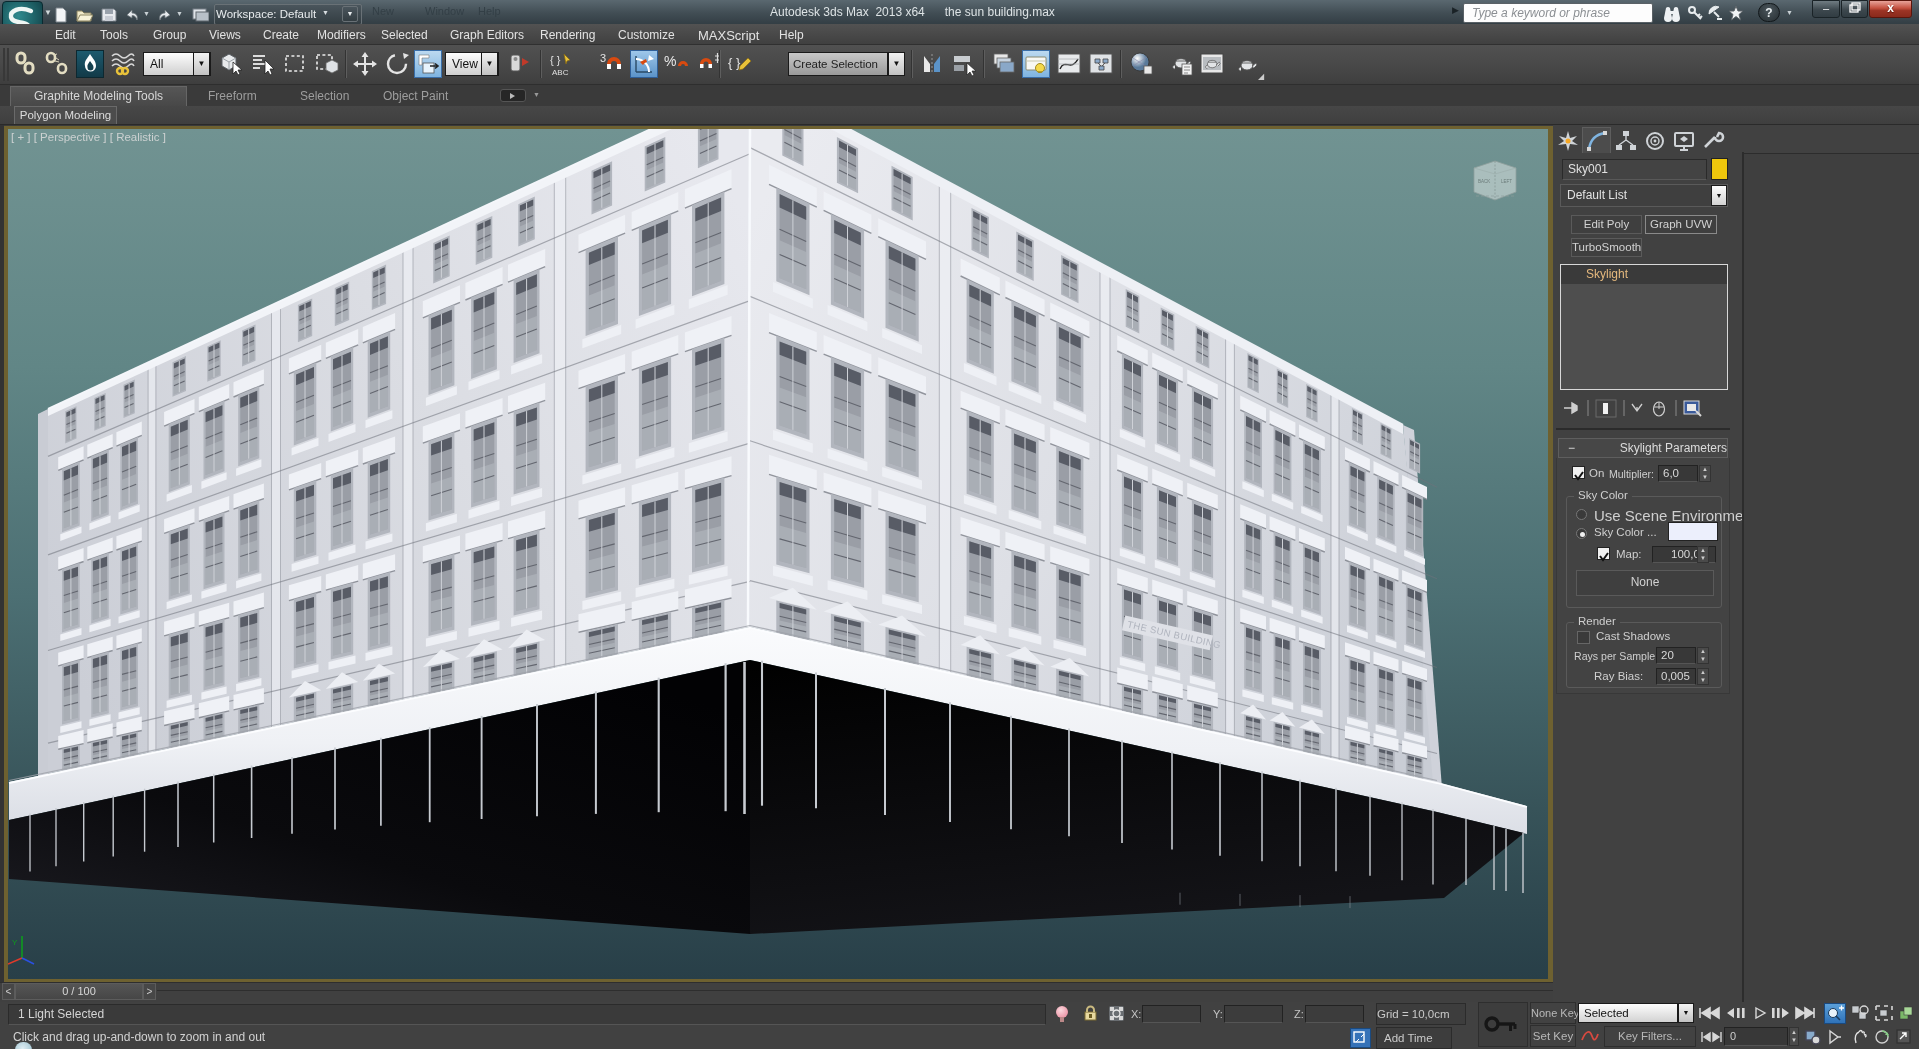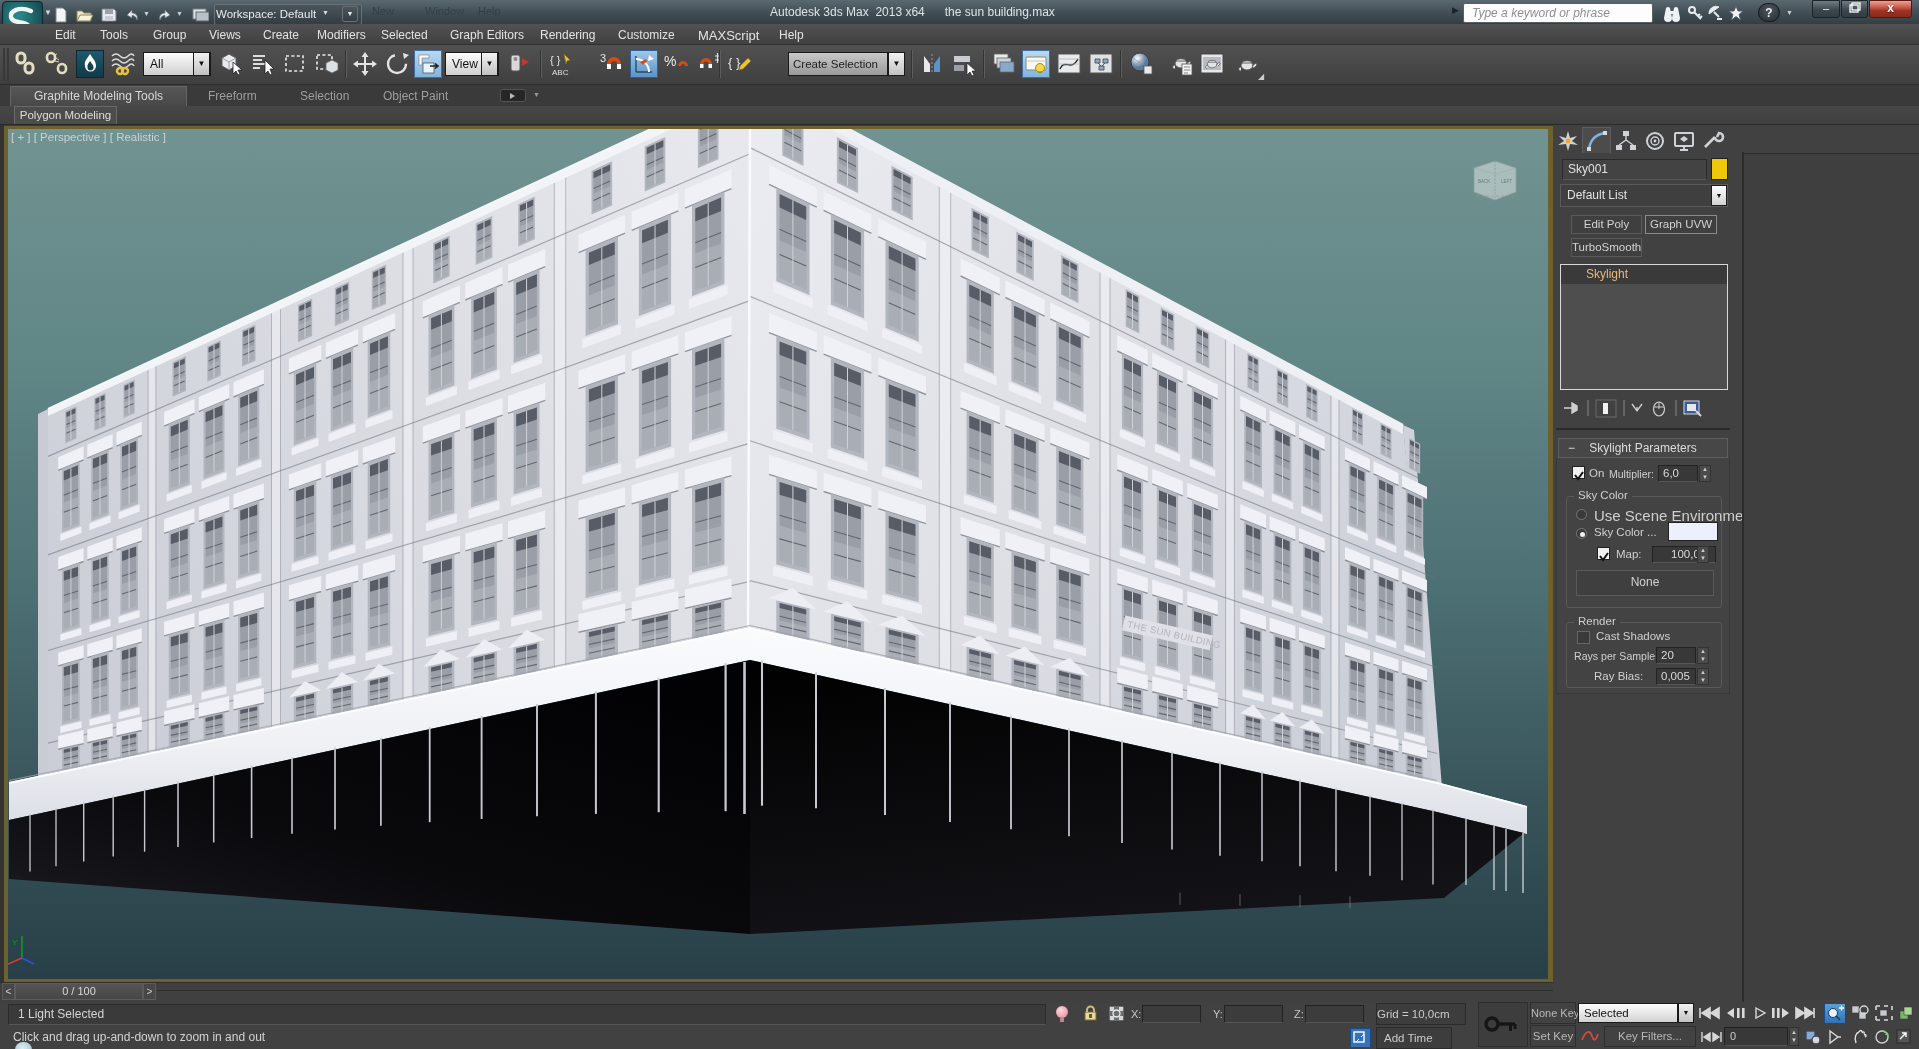--- a/index.html
+++ b/index.html
@@ -573,21 +573,21 @@
         </g>
         <path d="M116,4 v16" stroke="#8a8a8a" stroke-width="1"></path>
         <g transform="translate(124,3)">
           <rect x="0" y="2" width="15" height="13" fill="#3a5a9a" stroke="#d8d8d8"></rect>
           <rect x="3" y="5" width="9" height="7" fill="#e8e8e8" stroke="none"></rect>
           <path d="M12,12 l5,5" stroke="#d8d8d8" stroke-width="2"></path>
         </g>
       </g>
     </svg></div>
 <div class="abs" style="left:1556px;top:428px;width:174px;height:2px;background:#2b2b2b"></div>
-<div class="abs" style="left:1558px;top:438px;width:170px;height:20px;background:#474747;border:1px solid #5e5e5e;color:#dcdcdc;font-size:12px;text-align:center;line-height:18px">Skylight Parameters</div>
+<div class="abs" style="left:1558px;top:438px;width:170px;height:20px;background:#474747;border:1px solid #5e5e5e;color:#dcdcdc;font-size:12px;text-align:right;line-height:18px">Skylight Parameters</div>
 <div class="txt" style="left:1568px;top:441px;font-size:12px;color:#dcdcdc">−</div>
 <div class="abs" style="left:1556px;top:458px;width:174px;height:236px;background:#434343;border:1px solid #383838;border-top:none"></div>
 <div class="abs" style="left:1572px;top:466px;width:13px;height:13px;background:#f0f0f0;border:1px solid #222"><svg width="11" height="11">
       <path d="M2,5 l3,4 5,-7" stroke="#111" stroke-width="2" fill="none"></path>
     </svg></div>
 <div class="txt" style="left:1589px;top:467px;font-size:11.5px;color:#cfcfcf">On</div>
 <div class="txt" style="left:1609px;top:468px;font-size:10.5px;color:#cfcfcf">Multiplier:</div>
 <div class="abs" style="left:1658px;top:465px;width:40px;height:17px;background:#383838;border:1px solid #222;border-bottom-color:#555;color:#d8d8d8;font-size:11.5px;line-height:15px;padding-left:4px">6,0</div>
 <div class="abs" style="left:1699px;top:465px;width:12px;height:17px;background:#4a4a4a;border:1px solid #333;font-size:6px;color:#ccc;text-align:center;line-height:7.5px">▲<br>▼</div>
 <div class="abs" style="left:1566px;top:496px;width:156px;height:112px;border:1px solid #5a5a5a;border-radius:3px"></div>

